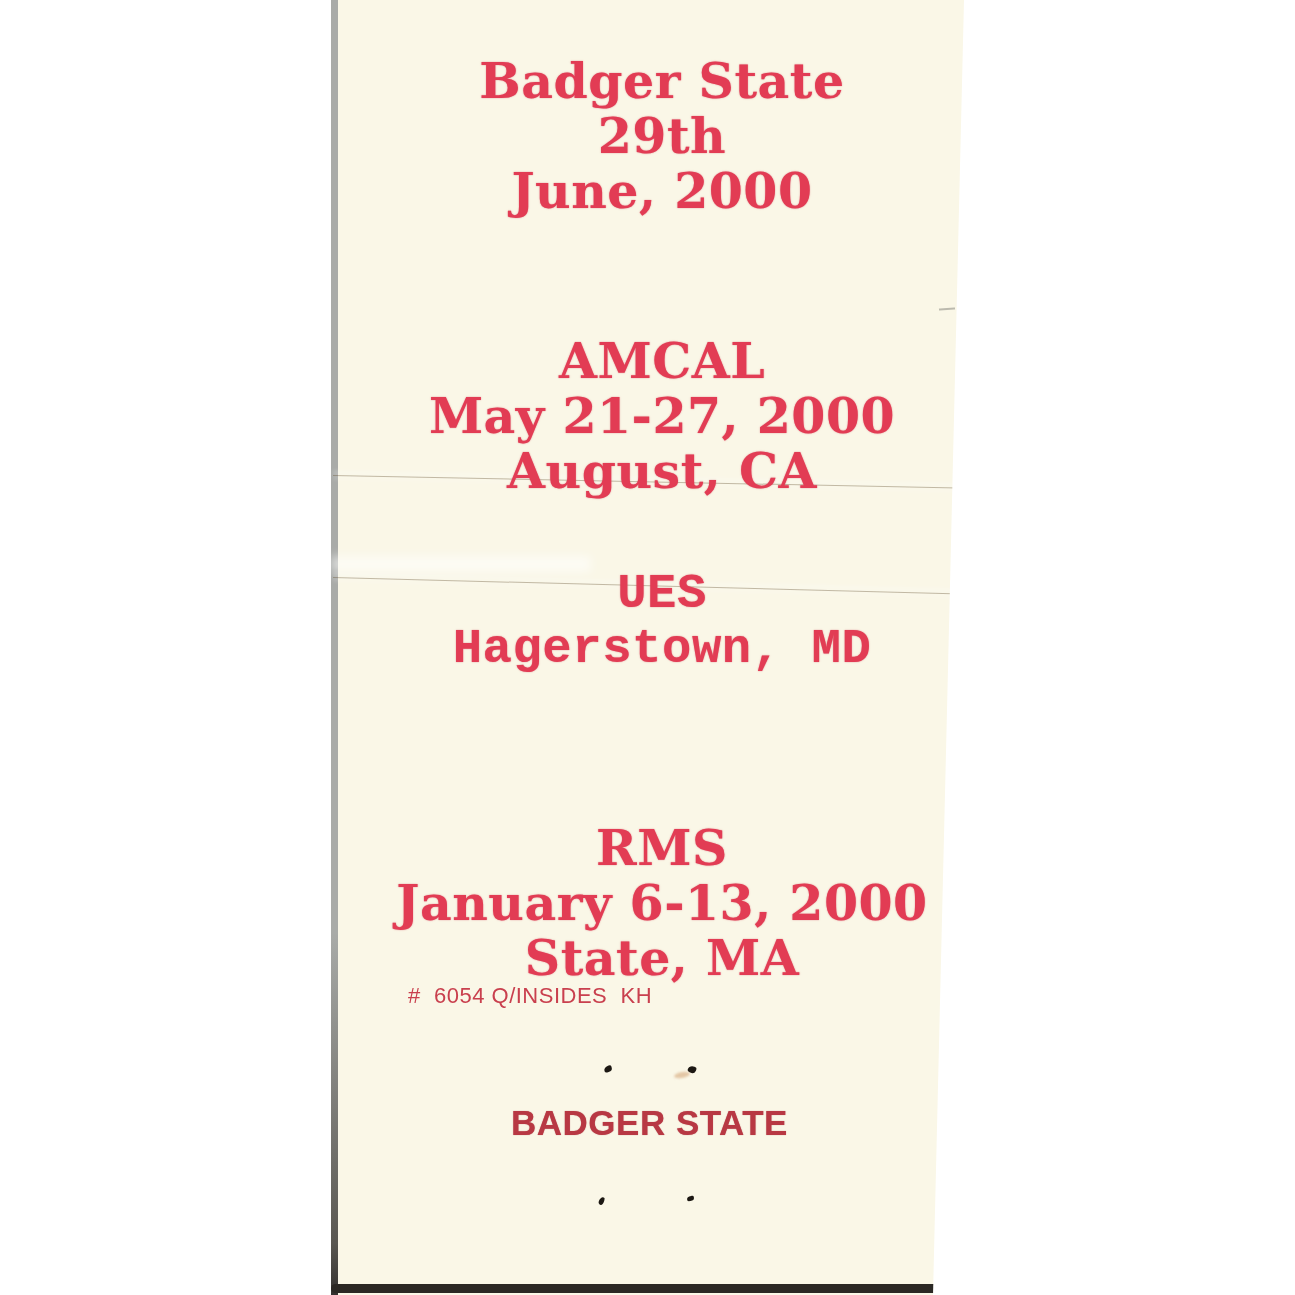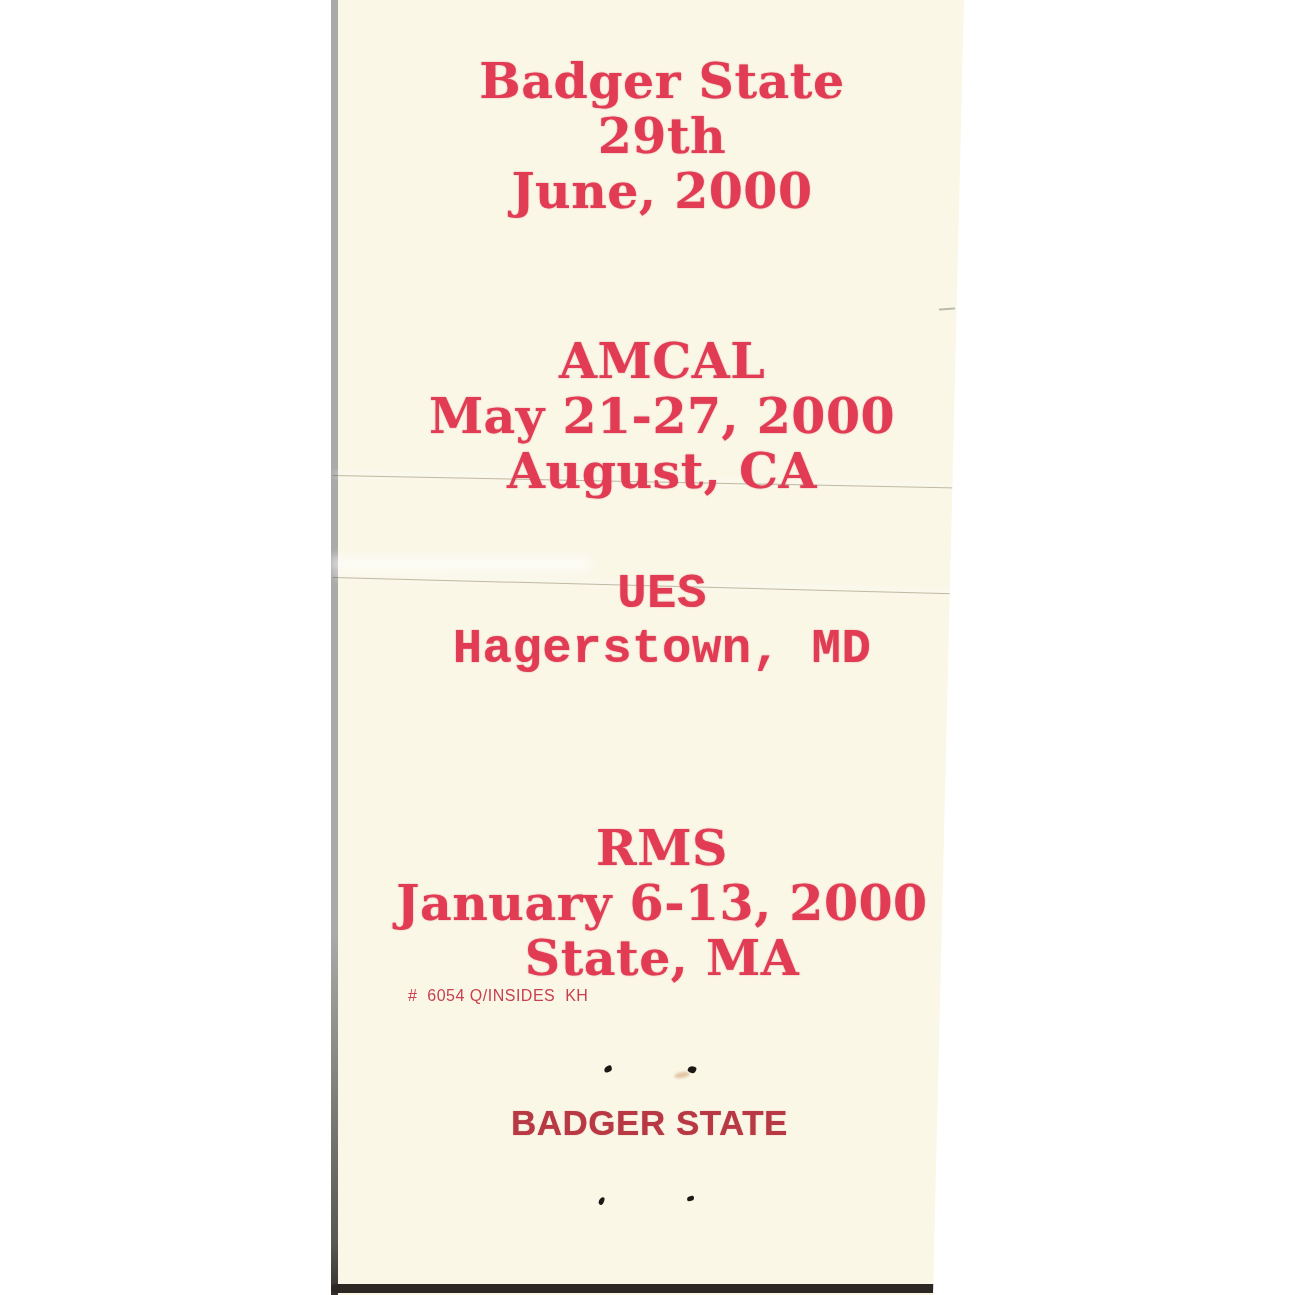--- a/index.html
+++ b/index.html
@@ -81,21 +81,21 @@
   }
   .block-1 { top: 54px; }
   .block-2 { top: 334px; }
   .block-3 { top: 567px; font-family: Liberation Mono, monospace; }
   .block-4 { top: 781px; margin-top: 40px; }
   
   .print-code {
     position: absolute;
     left: 77px; top: 982px;
     font-family: "Liberation Sans", sans-serif;
-    font-size: 16px;
+    font-size: 22px;
     line-height: 28px;
     letter-spacing: 0.5px;
     color: var(--print-red, #c9404e);
     white-space: pre;
   }
   .brand {
     position: absolute;
     left: 0; top: 1103px;
     width: 100%;
     box-sizing: border-box;

